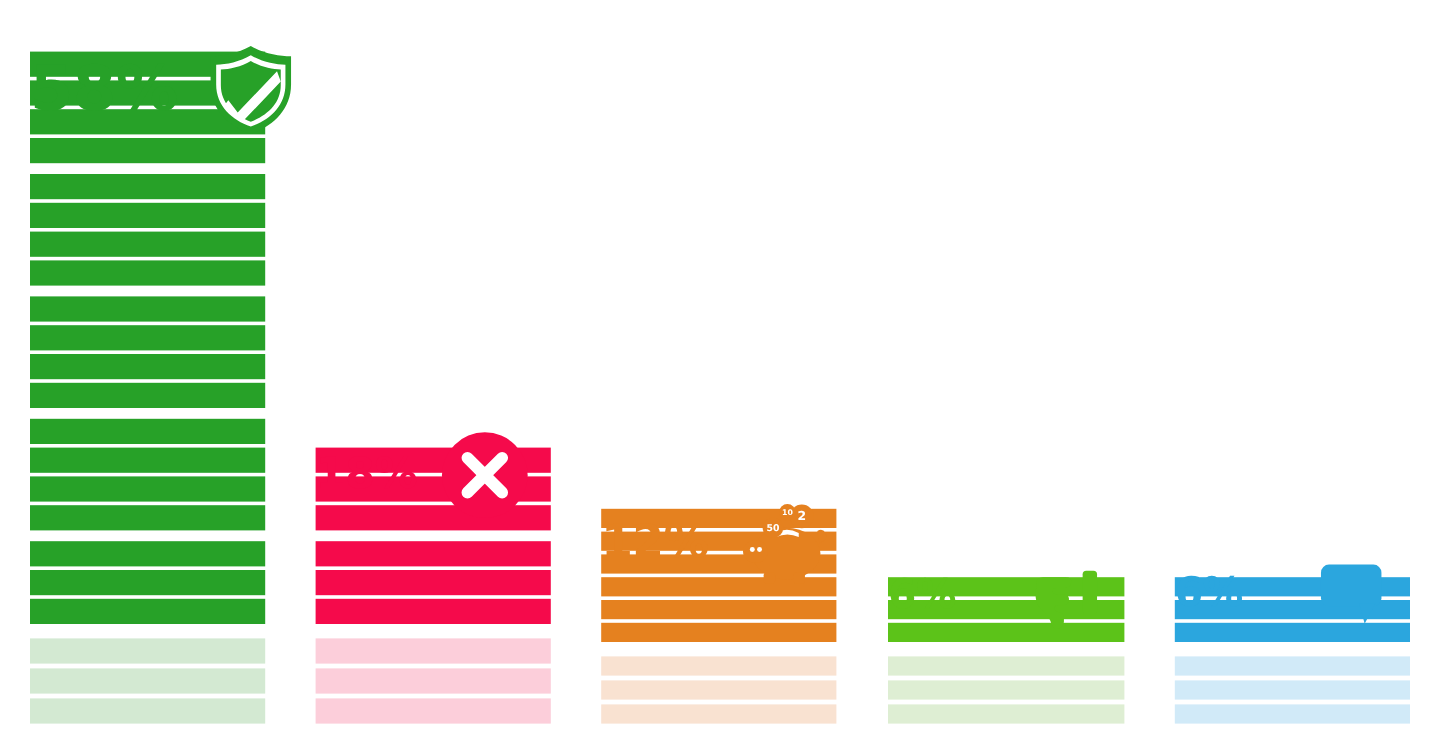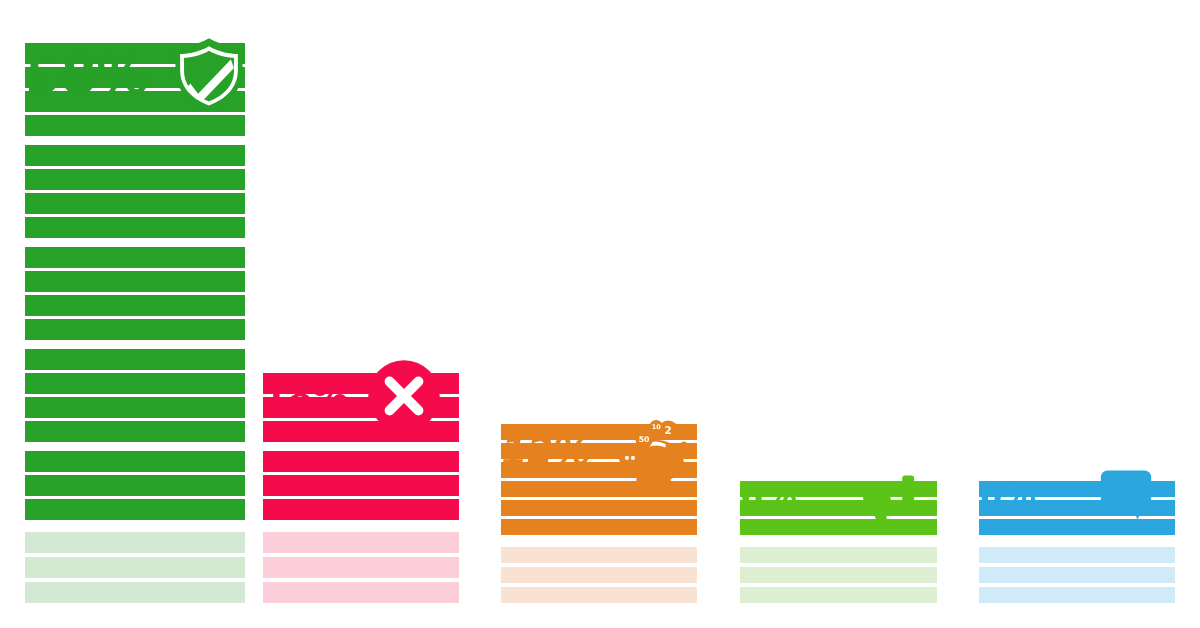--- a/index.html
+++ b/index.html
@@ -69,21 +69,21 @@
     display: inline-flex;
     align-items: center;
     justify-content: center;
   }
   .icon-slot svg { display: block; }
 </style>
 </head>
 <body>
 
 <div id="canvas" style="background: rgb(255, 255, 255);">
-    <div class="bar-group" style="left: 25px; width: 220px; height: 560px;">
+    <div class="bar-group" style="left: 25px; width: 196px; height: 560px;">
       <div class="bar-stack">
         <div class="stripe" style="height: 21px; background: rgb(39, 161, 40);"></div>
         <div class="stripe" style="height: 21px; background: rgb(39, 161, 40);"></div>
         <div class="stripe" style="height: 21px; background: rgb(39, 161, 40);"></div>
         <div class="stripe band-gap" style="height: 21px; background: rgb(39, 161, 40);"></div>
         <div class="stripe" style="height: 21px; background: rgb(39, 161, 40);"></div>
         <div class="stripe" style="height: 21px; background: rgb(39, 161, 40);"></div>
         <div class="stripe" style="height: 21px; background: rgb(39, 161, 40);"></div>
         <div class="stripe band-gap" style="height: 21px; background: rgb(39, 161, 40);"></div>
         <div class="stripe" style="height: 21px; background: rgb(39, 161, 40);"></div>
@@ -150,21 +150,21 @@
         <div class="stripe" style="height: 16px; background: rgb(229, 129, 31);"></div>
         <div class="stripe" style="height: 16px; background: rgb(229, 129, 31);"></div>
         <div class="stripe" style="height: 16px; background: rgb(229, 129, 31);"></div>
         <div class="pedestal">
           <div class="stripe" style="height: 16px; background: rgb(249, 226, 209);"></div>
           <div class="stripe" style="height: 16px; background: rgb(249, 226, 209);"></div>
           <div class="stripe" style="height: 16px; background: rgb(249, 226, 209);"></div>
         </div>
       </div>
       <div class="head-row" style="top: -16px;">
-        <span class="pct-label" style="color: rgb(229, 129, 31); font-size: 38px; font-style: italic;">12%</span>
+        <span class="pct-label" style="color: rgb(229, 129, 31); font-size: 38px;">12%</span>
         <span class="icon-slot" style="margin-left: 18px;">
           <svg width="86" height="86" viewBox="0 0 100 100">
             <ellipse cx="55" cy="62" rx="33" ry="25" fill="#E5811F"></ellipse>
             <ellipse cx="25" cy="60" rx="12" ry="11" fill="#E5811F"></ellipse>
             <circle cx="22" cy="58" r="2.4" fill="#ffffff"></circle>
             <circle cx="29" cy="58" r="2.4" fill="#ffffff"></circle>
             <path d="M34 42 L31 32 L45 40 Z" fill="#E5811F"></path>
             <rect x="33" y="80" width="11" height="11" rx="3" fill="#E5811F"></rect>
             <rect x="62" y="80" width="11" height="11" rx="3" fill="#E5811F"></rect>
             <path d="M87 52 q9 -4 6 -10 q-3 -5 -8 -2" fill="#E5811F"></path>

